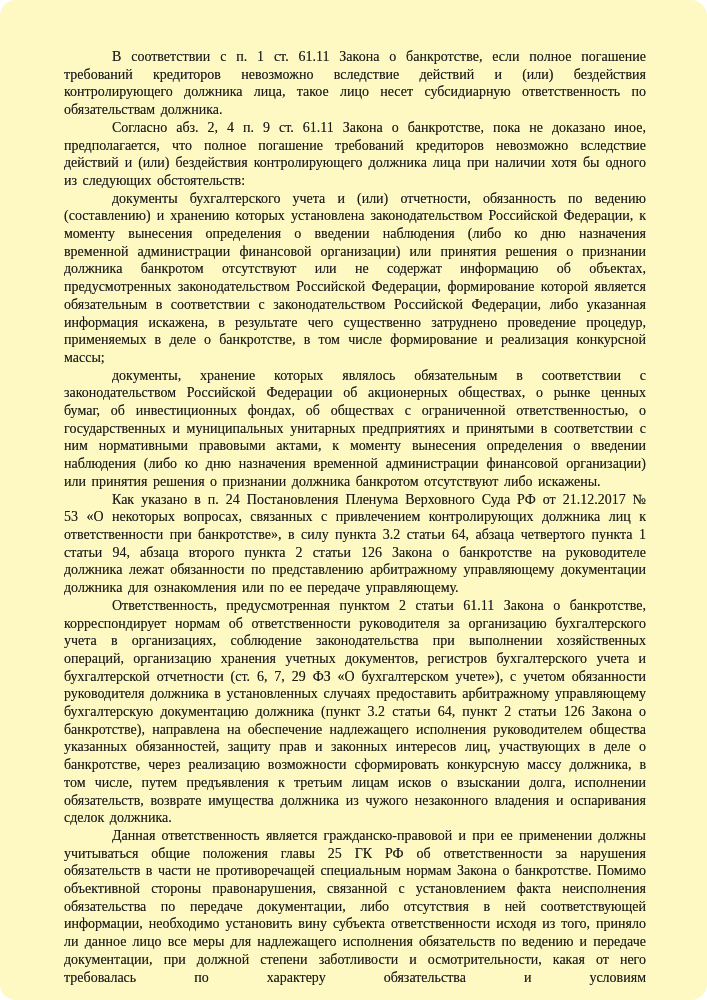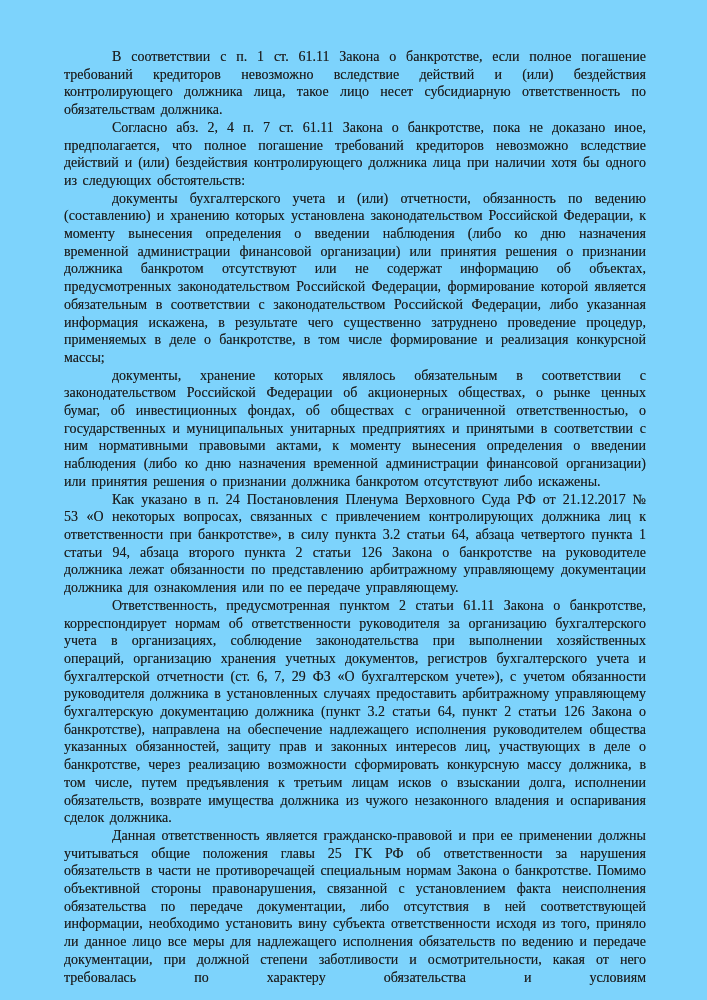--- a/index.html
+++ b/index.html
@@ -10,21 +10,22 @@
     width: 707px;
     height: 1000px;
     background: #ffffff;
     overflow: hidden;
     font-family: "Liberation Serif", "DejaVu Serif", serif;
   }
   .page {
     position: relative;
     width: 707px;
     height: 1000px;
-    background: #7dd3fc;
+    background: #fef9c3;
+    border-radius: 16px;
   }
   .text-block {
     position: absolute;
     left: 64px;
     top: 48px;
     width: 582px;
     color: #1c1c1c;
     font-size: 14px;
     line-height: 17.7px;
     text-align: justify;
@@ -39,20 +40,20 @@
   .para.justify-last {
     text-align-last: justify;
   }
 </style>
 </head>
 <body>
 
 <div class="page">
   <div class="text-block">
     <p class="para">В соответствии с п. 1 ст. 61.11 Закона о банкротстве, если полное погашение требований кредиторов невозможно вследствие действий и (или) бездействия контролирующего должника лица, такое лицо несет субсидиарную ответственность по обязательствам должника.</p>
-    <p class="para">Согласно абз. 2, 4 п. 7 ст. 61.11 Закона о банкротстве, пока не доказано иное, предполагается, что полное погашение требований кредиторов невозможно вследствие действий и (или) бездействия контролирующего должника лица при наличии хотя бы одного из следующих обстоятельств:</p>
+    <p class="para">Согласно абз. 2, 4 п. 9 ст. 61.11 Закона о банкротстве, пока не доказано иное, предполагается, что полное погашение требований кредиторов невозможно вследствие действий и (или) бездействия контролирующего должника лица при наличии хотя бы одного из следующих обстоятельств:</p>
     <p class="para">документы бухгалтерского учета и (или) отчетности, обязанность по ведению (составлению) и хранению которых установлена законодательством Российской Федерации, к моменту вынесения определения о введении наблюдения (либо ко дню назначения временной администрации финансовой организации) или принятия решения о признании должника банкротом отсутствуют или не содержат информацию об объектах, предусмотренных законодательством Российской Федерации, формирование которой является обязательным в соответствии с законодательством Российской Федерации, либо указанная информация искажена, в результате чего существенно затруднено проведение процедур, применяемых в деле о банкротстве, в том числе формирование и реализация конкурсной массы;</p>
     <p class="para">документы, хранение которых являлось обязательным в соответствии с законодательством Российской Федерации об акционерных обществах, о рынке ценных бумаг, об инвестиционных фондах, об обществах с ограниченной ответственностью, о государственных и муниципальных унитарных предприятиях и принятыми в соответствии с ним нормативными правовыми актами, к моменту вынесения определения о введении наблюдения (либо ко дню назначения временной администрации финансовой организации) или принятия решения о признании должника банкротом отсутствуют либо искажены.</p>
     <p class="para">Как указано в п. 24 Постановления Пленума Верховного Суда РФ от 21.12.2017 № 53 «О некоторых вопросах, связанных с привлечением контролирующих должника лиц к ответственности при банкротстве», в силу пункта 3.2 статьи 64, абзаца четвертого пункта 1 статьи 94, абзаца второго пункта 2 статьи 126 Закона о банкротстве на руководителе должника лежат обязанности по представлению арбитражному управляющему документации должника для ознакомления или по ее передаче управляющему.</p>
     <p class="para">Ответственность, предусмотренная пунктом 2 статьи 61.11 Закона о банкротстве, корреспондирует нормам об ответственности руководителя за организацию бухгалтерского учета в организациях, соблюдение законодательства при выполнении хозяйственных операций, организацию хранения учетных документов, регистров бухгалтерского учета и бухгалтерской отчетности (ст. 6, 7, 29 ФЗ «О бухгалтерском учете»), с учетом обязанности руководителя должника в установленных случаях предоставить арбитражному управляющему бухгалтерскую документацию должника (пункт 3.2 статьи 64, пункт 2 статьи 126 Закона о банкротстве), направлена на обеспечение надлежащего исполнения руководителем общества указанных обязанностей, защиту прав и законных интересов лиц, участвующих в деле о банкротстве, через реализацию возможности сформировать конкурсную массу должника, в том числе, путем предъявления к третьим лицам исков о взыскании долга, исполнении обязательств, возврате имущества должника из чужого незаконного владения и оспаривания сделок должника.</p>
     <p class="para justify-last">Данная ответственность является гражданско-правовой и при ее применении должны учитываться общие положения главы 25 ГК РФ об ответственности за нарушения обязательств в части не противоречащей специальным нормам Закона о банкротстве. Помимо объективной стороны правонарушения, связанной с установлением факта неисполнения обязательства по передаче документации, либо отсутствия в ней соответствующей информации, необходимо установить вину субъекта ответственности исходя из того, приняло ли данное лицо все меры для надлежащего исполнения обязательств по ведению и передаче документации, при должной степени заботливости и осмотрительности, какая от него требовалась по характеру обязательства и условиям</p>
   </div>
 </div>
 
 </body></html>

